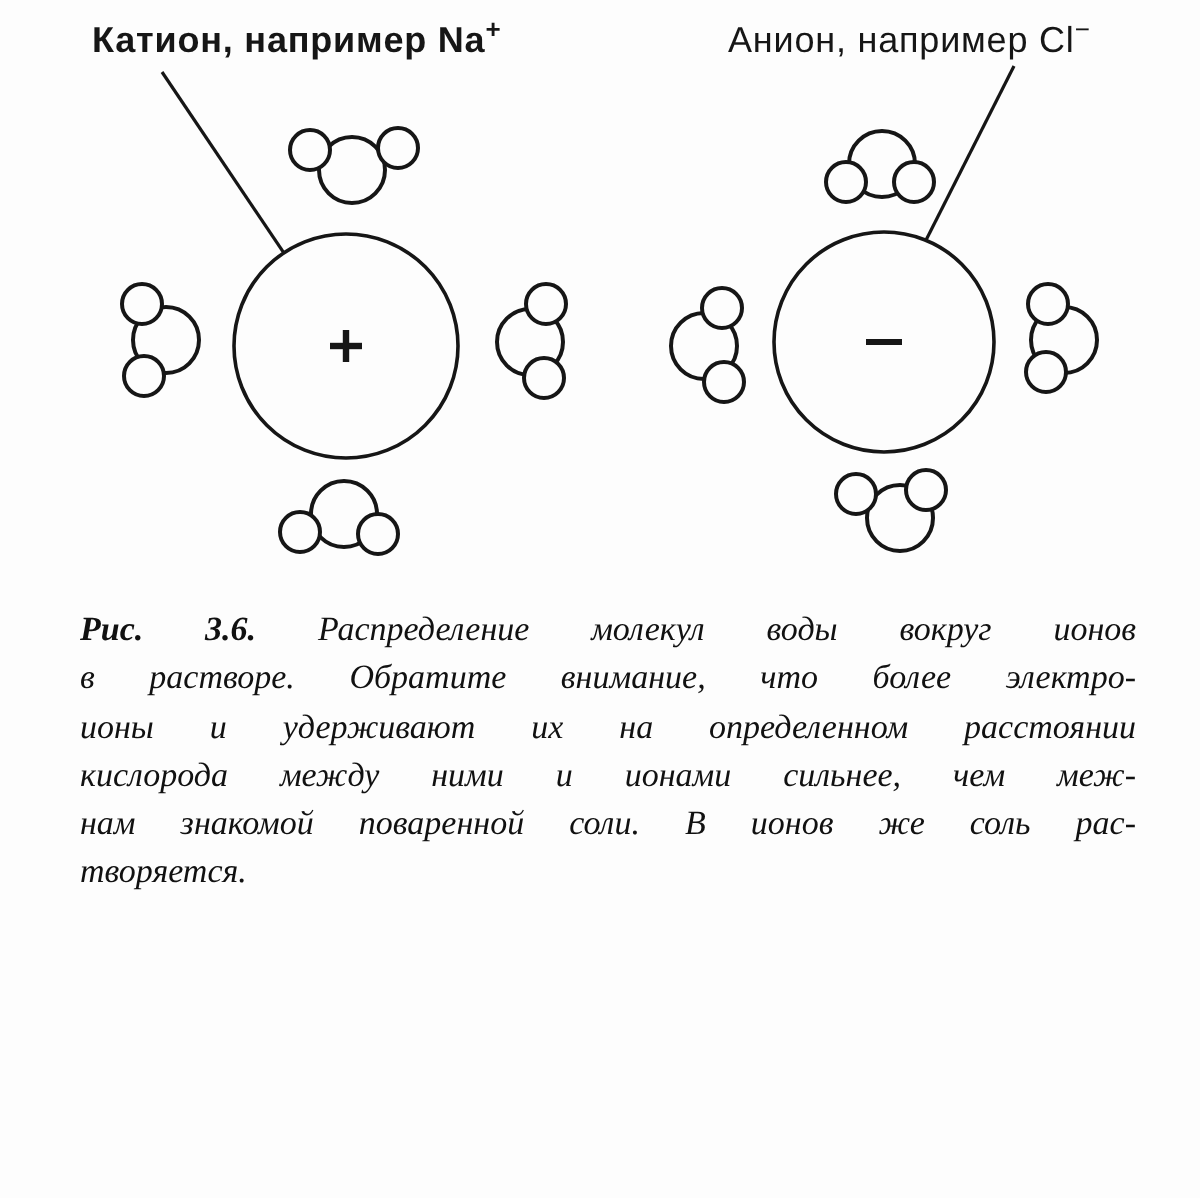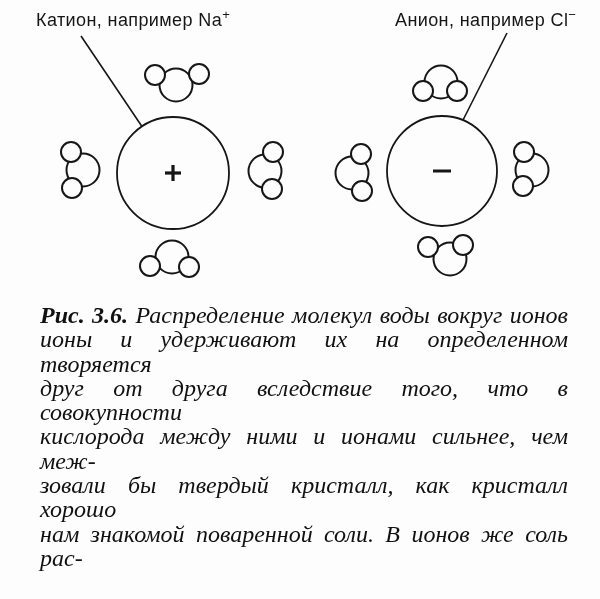--- a/index.html
+++ b/index.html
@@ -15,35 +15,35 @@
     font-family: "Liberation Sans", sans-serif;
   }
   .fig-label {
     position: absolute;
     top: 10px;
     font-size: 18px;
     letter-spacing: 0.4px;
     white-space: nowrap;
     color: #161616;
   }
-  .label-cation { left: 36px; }
-  .label-anion  { left: 395px; }
+  .label-cation { left: 46px; font-weight: bold; }
+  .label-anion  { left: 364px; }
   .fig-label sup {
     font-size: 13px;
     vertical-align: super;
     line-height: 0;
   }
   svg.diagram { position: absolute; left: 0; top: 0; }
   .caption {
     position: absolute;
     left: 40px; top: 303px;
     width: 528px;
     font-family: "Liberation Serif", serif;
     font-style: italic;
-    font-size: 24px;
+    font-size: 17px;
     line-height: 24.3px;
     color: #111111;
   }
   .cap-line {
     text-align: justify;
     text-align-last: justify;
   }
   .cap-line.last {
     text-align: left;
     text-align-last: left;
@@ -92,20 +92,20 @@
       <circle cx="532" cy="170" r="16.5" fill="#fdfdfd" stroke="#161616" stroke-width="2"></circle>
       <circle cx="524" cy="152" r="10" fill="#fdfdfd" stroke="#161616" stroke-width="2"></circle>
       <circle cx="523" cy="186" r="10" fill="#fdfdfd" stroke="#161616" stroke-width="2"></circle>
       <circle cx="450" cy="259" r="16.5" fill="#fdfdfd" stroke="#161616" stroke-width="2"></circle>
       <circle cx="428" cy="247" r="10" fill="#fdfdfd" stroke="#161616" stroke-width="2"></circle>
       <circle cx="463" cy="245" r="10" fill="#fdfdfd" stroke="#161616" stroke-width="2"></circle>
     </svg>
 
   <div class="caption" id="caption">
       <div class="cap-line"><span class="cap-label">Рис. 3.6.</span> Распределение молекул воды вокруг ионов</div>
-      <div class="cap-line">ионы и удерживают их на определенном творяется</div>
-      <div class="cap-line">друг от друга вследствие того, что в совокупности</div>
+      <div class="cap-line">в растворе. Обратите внимание, что более электро-</div>
+      <div class="cap-line">ионы и удерживают их на определенном расстоянии</div>
       <div class="cap-line">кислорода между ними и ионами сильнее, чем меж-</div>
-      <div class="cap-line">зовали бы твердый кристалл, как кристалл хорошо</div>
       <div class="cap-line">нам знакомой поваренной соли. В ионов же соль рас-</div>
+      <div class="cap-line last">творяется.</div>
     </div>
 
 </div>
 
 </body></html>

